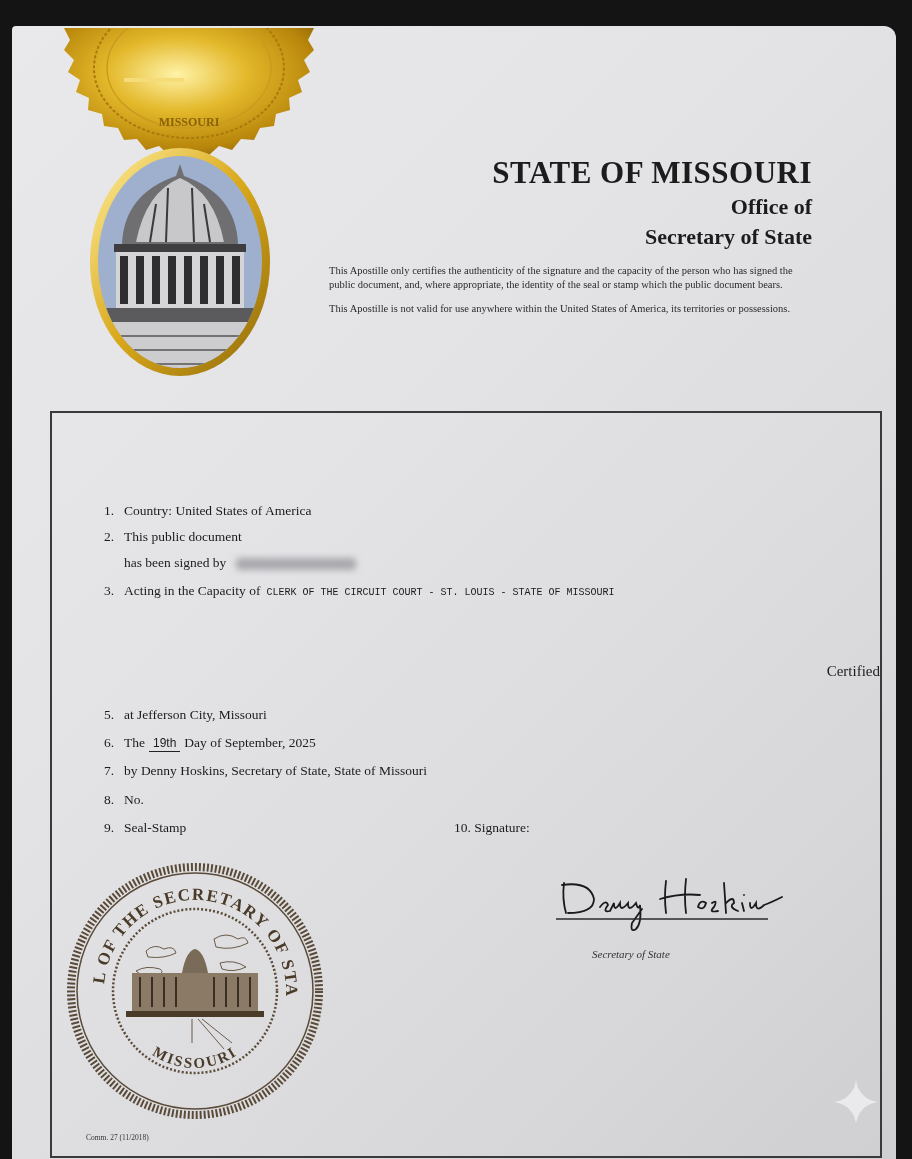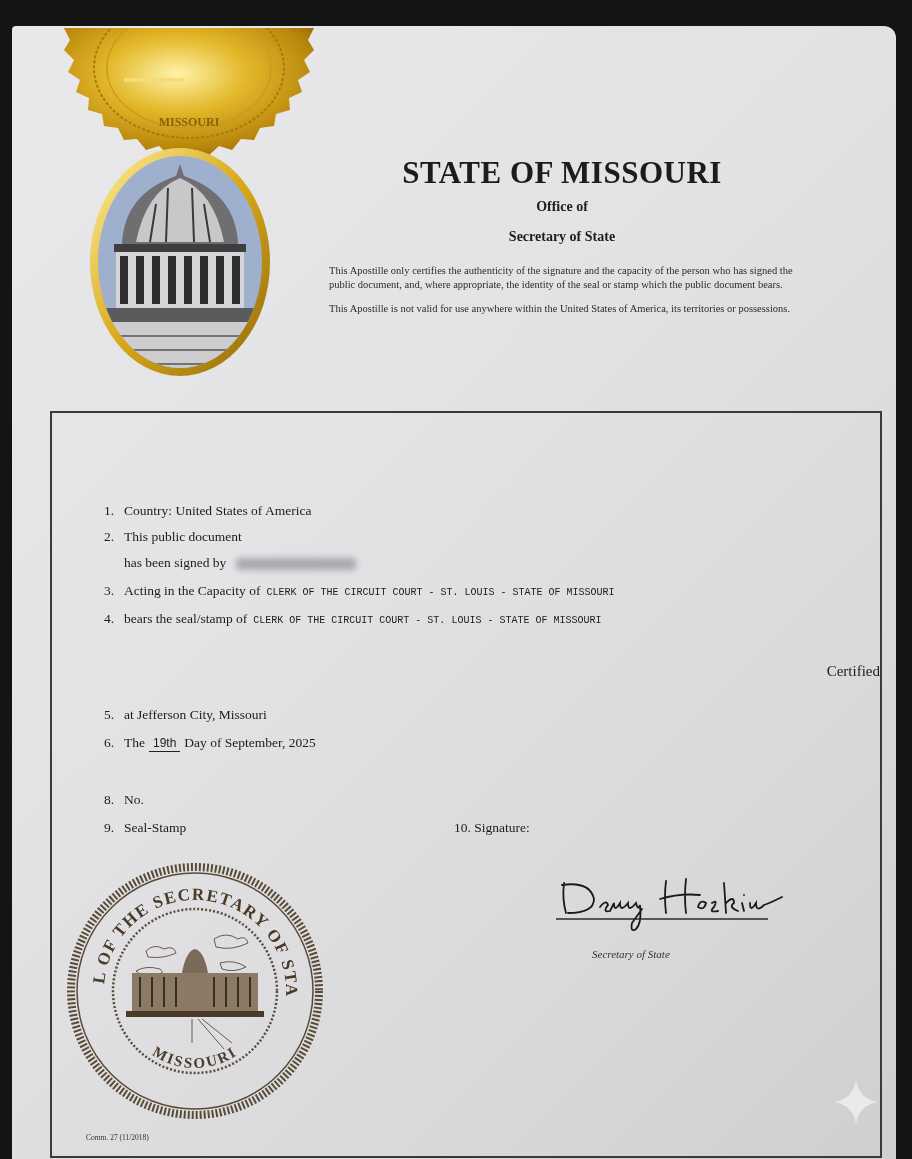--- a/index.html
+++ b/index.html
@@ -11,23 +11,23 @@
       color: #1c1c1c;
     }
     .paper {
       position: absolute; left: 12px; top: 26px; width: 884px; height: 1140px;
       background: linear-gradient(135deg, #e9e9ec 0%, #e3e3e6 40%, #d9d9dc 75%, #cfcfd2 100%);
       border-radius: 4px 12px 4px 4px;
     }
     
     .gold-seal { position: absolute; left: 52px; top: 2px; width: 250px; height: 135px; }
     .oval { position: absolute; left: 74px; top: 118px; width: 188px; height: 236px; }
-    .header { position: absolute; left: 300px; top: 128px; width: 500px; text-align: center; }
+    .header { position: absolute; left: 300px; top: 128px; width: 500px; text-align: right; }
     .h-title { font-size: 31px; font-weight: bold; letter-spacing: 0.5px; margin: 0; line-height: 38px; }
-    .h-sub { font-size: 14px; font-weight: bold; margin: 0; line-height: 30px; font-family: Liberation Serif, serif; }
+    .h-sub { font-size: 22px; font-weight: bold; margin: 0; line-height: 30px; font-family: Liberation Serif, serif; }
     .disclaimers { position: absolute; left: 306px; top: 238px; width: 490px; font-size: 10.5px; line-height: 13.5px; color: #2a2a2a; margin-left: 11px; }
     .disclaimers p { margin: 0 0 11px 0; }
     .frame {
       position: absolute; left: 38px; top: 385px; width: 828px; height: 743px;
       border: 2px solid #3a3a3c;
     }
     .apostille-title { position: absolute; left: 0; width: 100%; top: 16px; text-align: center; font-size: 30px; font-weight: bold; margin: 0; }
     .convention { position: absolute; left: 0; width: 100%; top: 54px; text-align: center; font-size: 10.5px; color: #2a2a2a; }
     .item { position: absolute; left: 52px; font-size: 13.5px; white-space: nowrap; }
     .item .num { display: inline-block; width: 20px; }
@@ -127,31 +127,31 @@
     </div>
     <div class="item" style="top:116px">
       <span class="num">2.</span><span>This public document</span>
     </div>
     <div class="item" style="top:142px">
       <span class="num"></span><span>has been signed by</span><span class="blurred"></span>
     </div>
     <div class="item" style="top:170px">
       <span class="num">3.</span><span>Acting in the Capacity of</span><span class="caps">CLERK OF THE CIRCUIT COURT - ST. LOUIS - STATE OF MISSOURI</span>
     </div>
-    <div class="item" style="top:198px">
-      <span class="num">4.</span><span>bears the seal/stamp of</span><span class="caps">CLERK OF THE CIRCUIT COURT - ST. LOUIS - STATE OF MISSOURI</span>
-    </div>
 
     <div class="certified">Certified</div>
 
     <div class="item" style="top:294px">
       <span class="num">5.</span><span>at Jefferson City, Missouri</span>
     </div>
     <div class="item" style="top:322px">
       <span class="num">6.</span><span>The</span><span class="day">19th</span><span>Day of September, 2025</span>
+    </div>
+    <div class="item" style="top:350px">
+      <span class="num">7.</span><span>by Denny Hoskins, Secretary of State, State of Missouri</span>
     </div>
     <div class="item" style="top:379px">
       <span class="num">8.</span><span>No.</span>
     </div>
     <div class="item" style="top:407px">
       <span class="num">9.</span><span>Seal-Stamp</span>
     </div>
     <div class="sig-label">
       <span>10.</span> <span>Signature:</span>
     </div>

